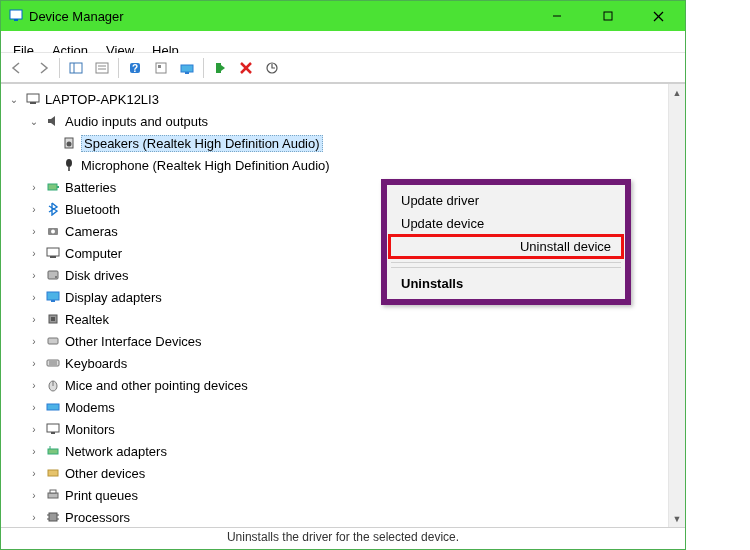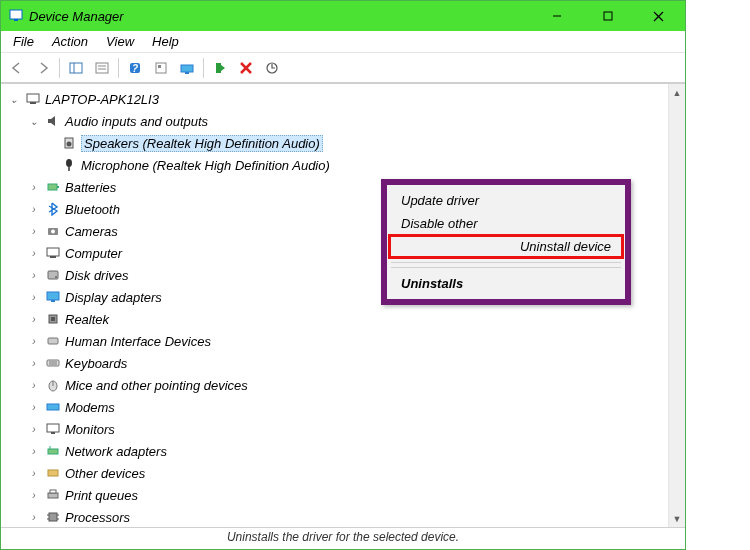--- a/index.html
+++ b/index.html
@@ -13,42 +13,41 @@
     overflow: hidden;
     position: relative;
   }
   .window {
     width: 686px;
     height: 550px;
     border: 1px solid #4caf50;
     display: flex;
     flex-direction: column;
     position: relative;
-    font-style: italic;
   }
   .titlebar {
     background: #4be234;
     height: 30px;
     display: flex;
     align-items: center;
     padding: 0 4px 0 8px;
     gap: 6px;
     color: #000;
   }
   .titlebar .title { flex: 1; font-size: 13px; }
   .titlebar .win-btn {
     width: 45px; height: 28px;
     display: flex; align-items: center; justify-content: center;
     font-family: inherit;
   }
   .menubar {
     height: 22px;
     display: flex;
-    align-items: center;
-    padding: 3px 4px;
+    align-items: flex-start;
+    padding: 10px 4px;
     gap: 2px;
     border-bottom: 1px solid #e5e5e5;
     background: #fff;
   }
   .menubar .menu-item { padding: 2px 8px; }
   .toolbar {
     height: 30px;
     display: flex;
     align-items: center;
     padding: 0 4px;
@@ -360,21 +359,21 @@
           </span>
           <span class="label">Realtek</span>
         </div>
       <div class="node" style="padding-left:24px">
           <span class="expander">›</span>
           <span class="dev-icon">
             <svg width="14" height="14">
               <rect x="2" y="4" width="10" height="6" rx="1" fill="#ccc" stroke="#777"></rect>
             </svg>
           </span>
-          <span class="label">Human Interface Devices</span>
+          <span class="label">Other Interface Devices</span>
         </div>
       <div class="node" style="padding-left:24px">
           <span class="expander">›</span>
           <span class="dev-icon">
             <svg width="14" height="14">
               <rect x="1" y="4" width="12" height="6" rx="1" fill="#ddd" stroke="#777"></rect>
               <line x1="3" y1="6" x2="11" y2="6" stroke="#777"></line>
               <line x1="3" y1="8" x2="11" y2="8" stroke="#777"></line>
             </svg>
           </span>
@@ -458,20 +457,20 @@
       <div class="down-arrow">▼</div>
     </div>
   </div>
 
   <div class="statusbar">
     <span>Uninstalls the driver for the selected device.</span>
   </div>
 
   <div class="ctx">
     <div class="ctx-item">Update driver</div>
-    <div class="ctx-item">Disable other</div>
+    <div class="ctx-item">Update device</div>
     <div class="ctx-item highlight">Uninstall device</div>
     <div class="ctx-sep"></div>
     <div class="ctx-sep"></div>
     <div class="ctx-item bold">Uninstalls</div>
   </div>
 
 </div>
 
 </body></html>

